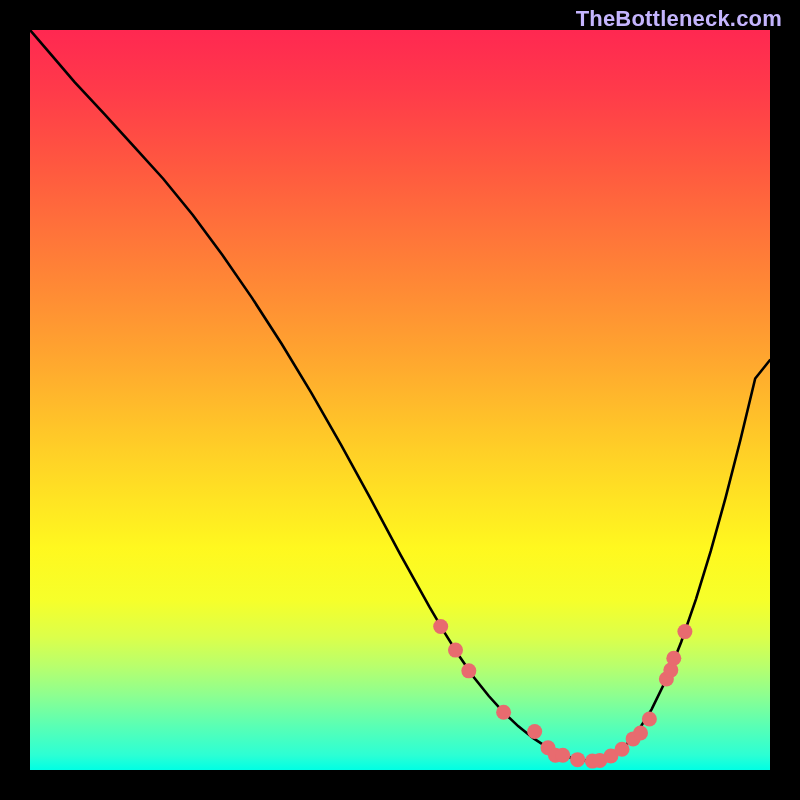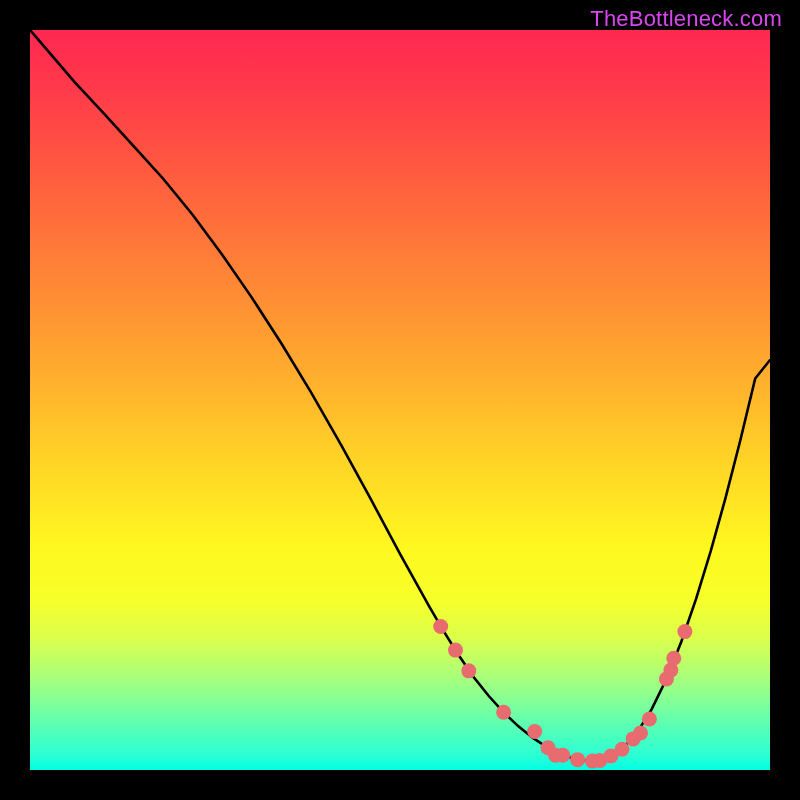--- a/index.html
+++ b/index.html
@@ -9,22 +9,22 @@
     height: 800px;
     background: #000;
     position: relative;
   }
   .watermark {
     position: absolute;
     top: 6px;
     right: 18px;
     font-family: Arial, Helvetica, sans-serif;
     font-size: 22px;
-    font-weight: 400;
-    color: #d946ef;
+    font-weight: 700;
+    color: #c4b5fd;
     letter-spacing: 0.2px;
     z-index: 10;
   }
   .plot-wrap {
     position: absolute;
     left: 30px;
     top: 30px;
     width: 740px;
     height: 740px;
     background: linear-gradient(to bottom,

